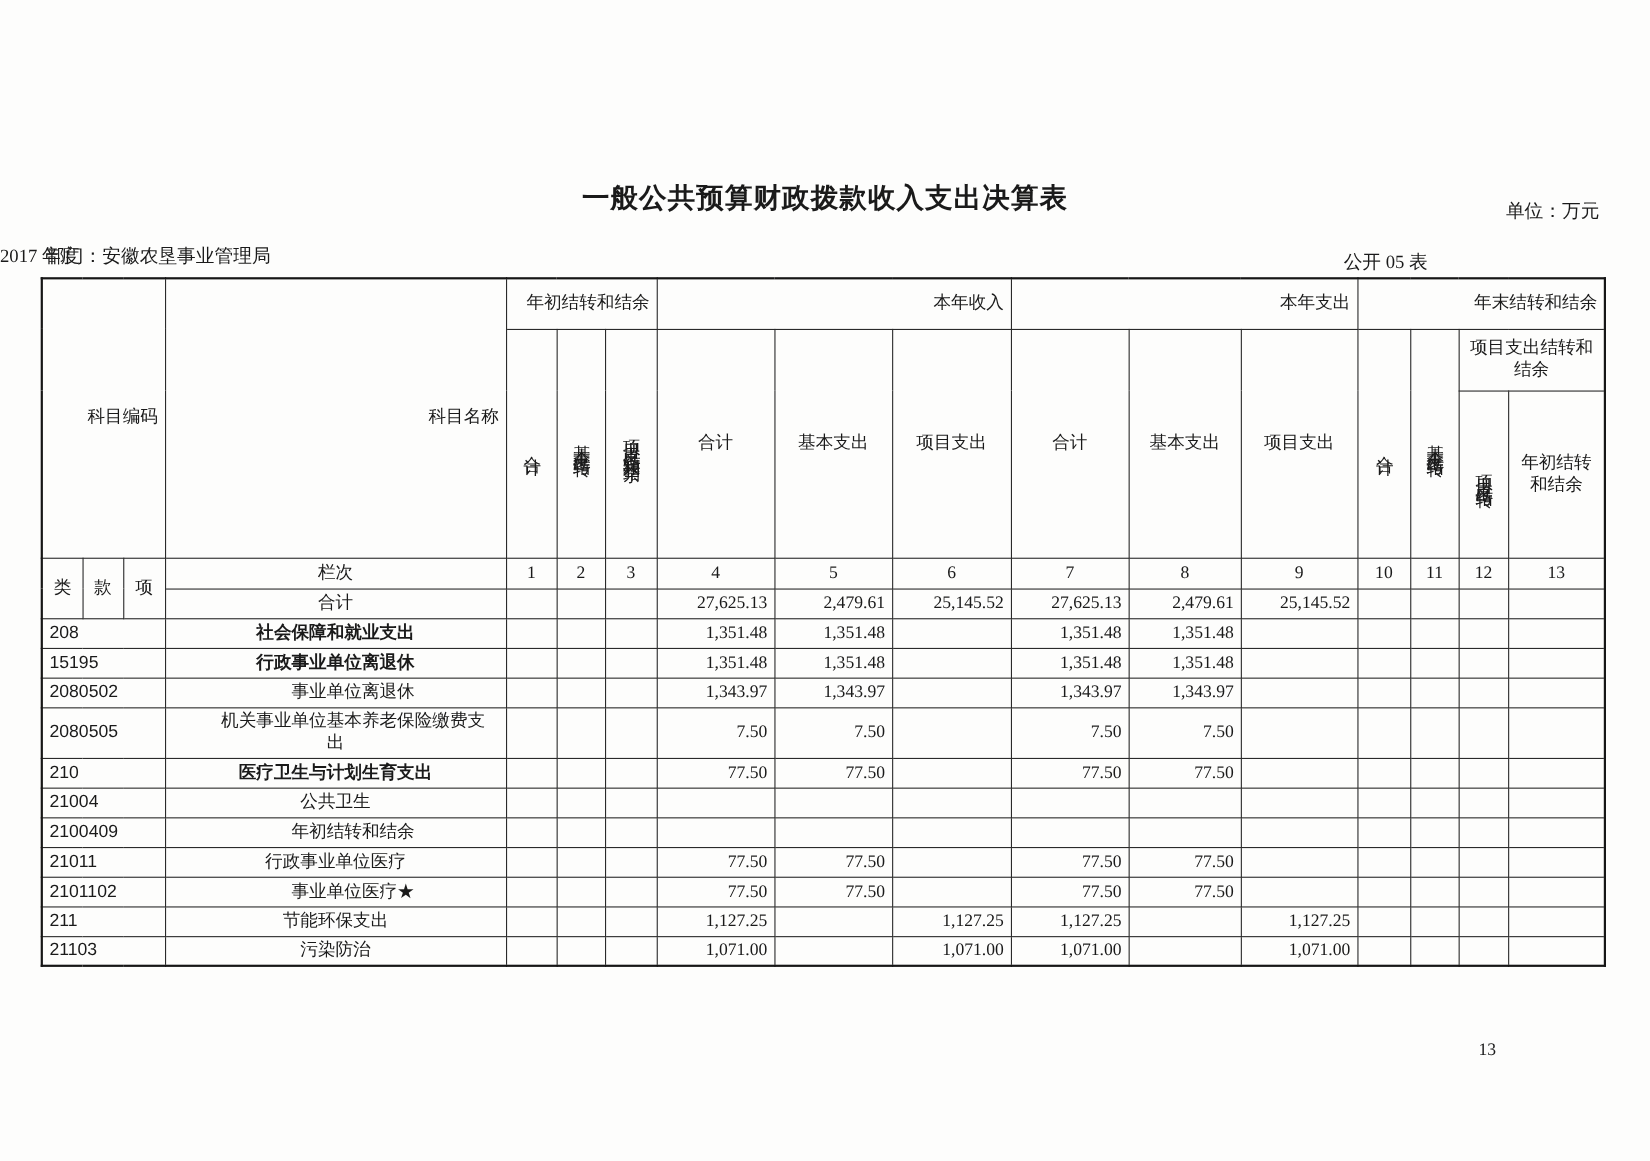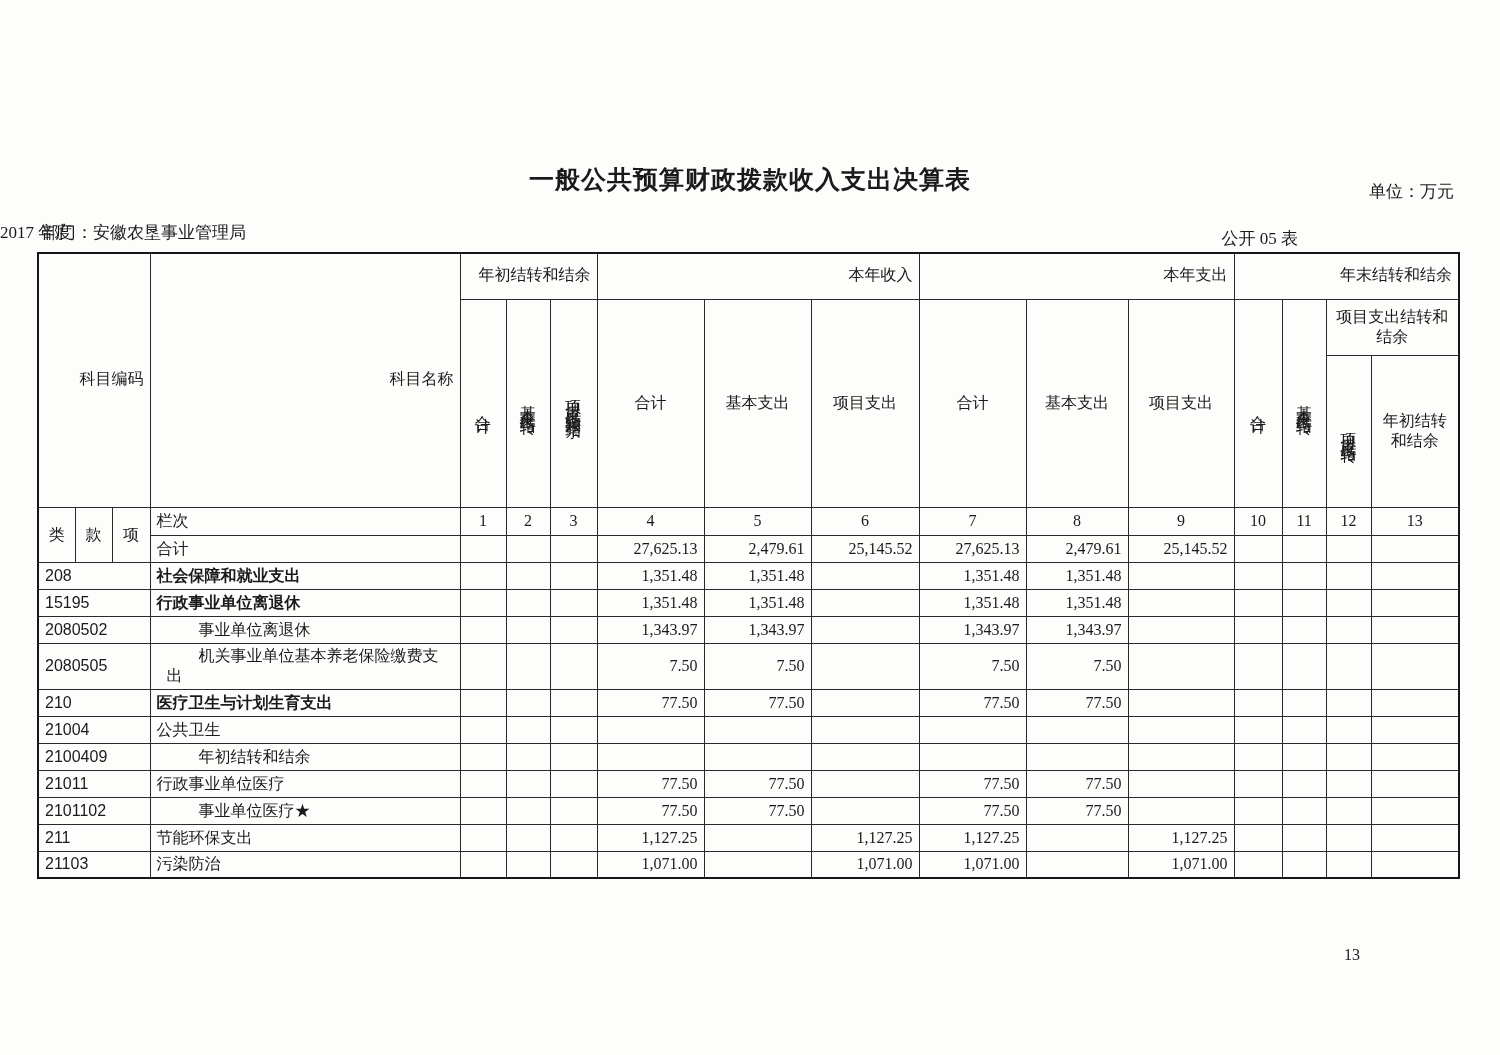--- a/index.html
+++ b/index.html
@@ -46,21 +46,21 @@
   td.vcell{text-align:center;padding:0;}
   .vt{
     writing-mode:vertical-lr;text-orientation:upright;
     display:inline-block;font-size:16px;line-height:1.1;letter-spacing:3px;
   }
   .wrapnarrow{display:inline-block;max-width:116px;}
   td.code{
     text-align:left;padding-left:8px;font-size:17px;
     font-family:Liberation Sans, sans-serif;
   }
-  td.name{text-align:left;font-size:17px;padding:1px 8px;}
+  td.name{text-align:center;font-size:17px;padding:1px 8px;}
   td.name.indent{text-indent:2em;padding:1px 16px;}
   td.name.cat-sm{font-weight:700;font-size:16px;}
   td.name.cat{font-weight:700;}
   td.num{
     text-align:right;padding-right:8px;font-size:17px;
     font-family:"Liberation Serif",serif;white-space:nowrap;
   }
   td.idx{
     text-align:center;font-size:16px;
     font-family:"Liberation Serif",serif;

